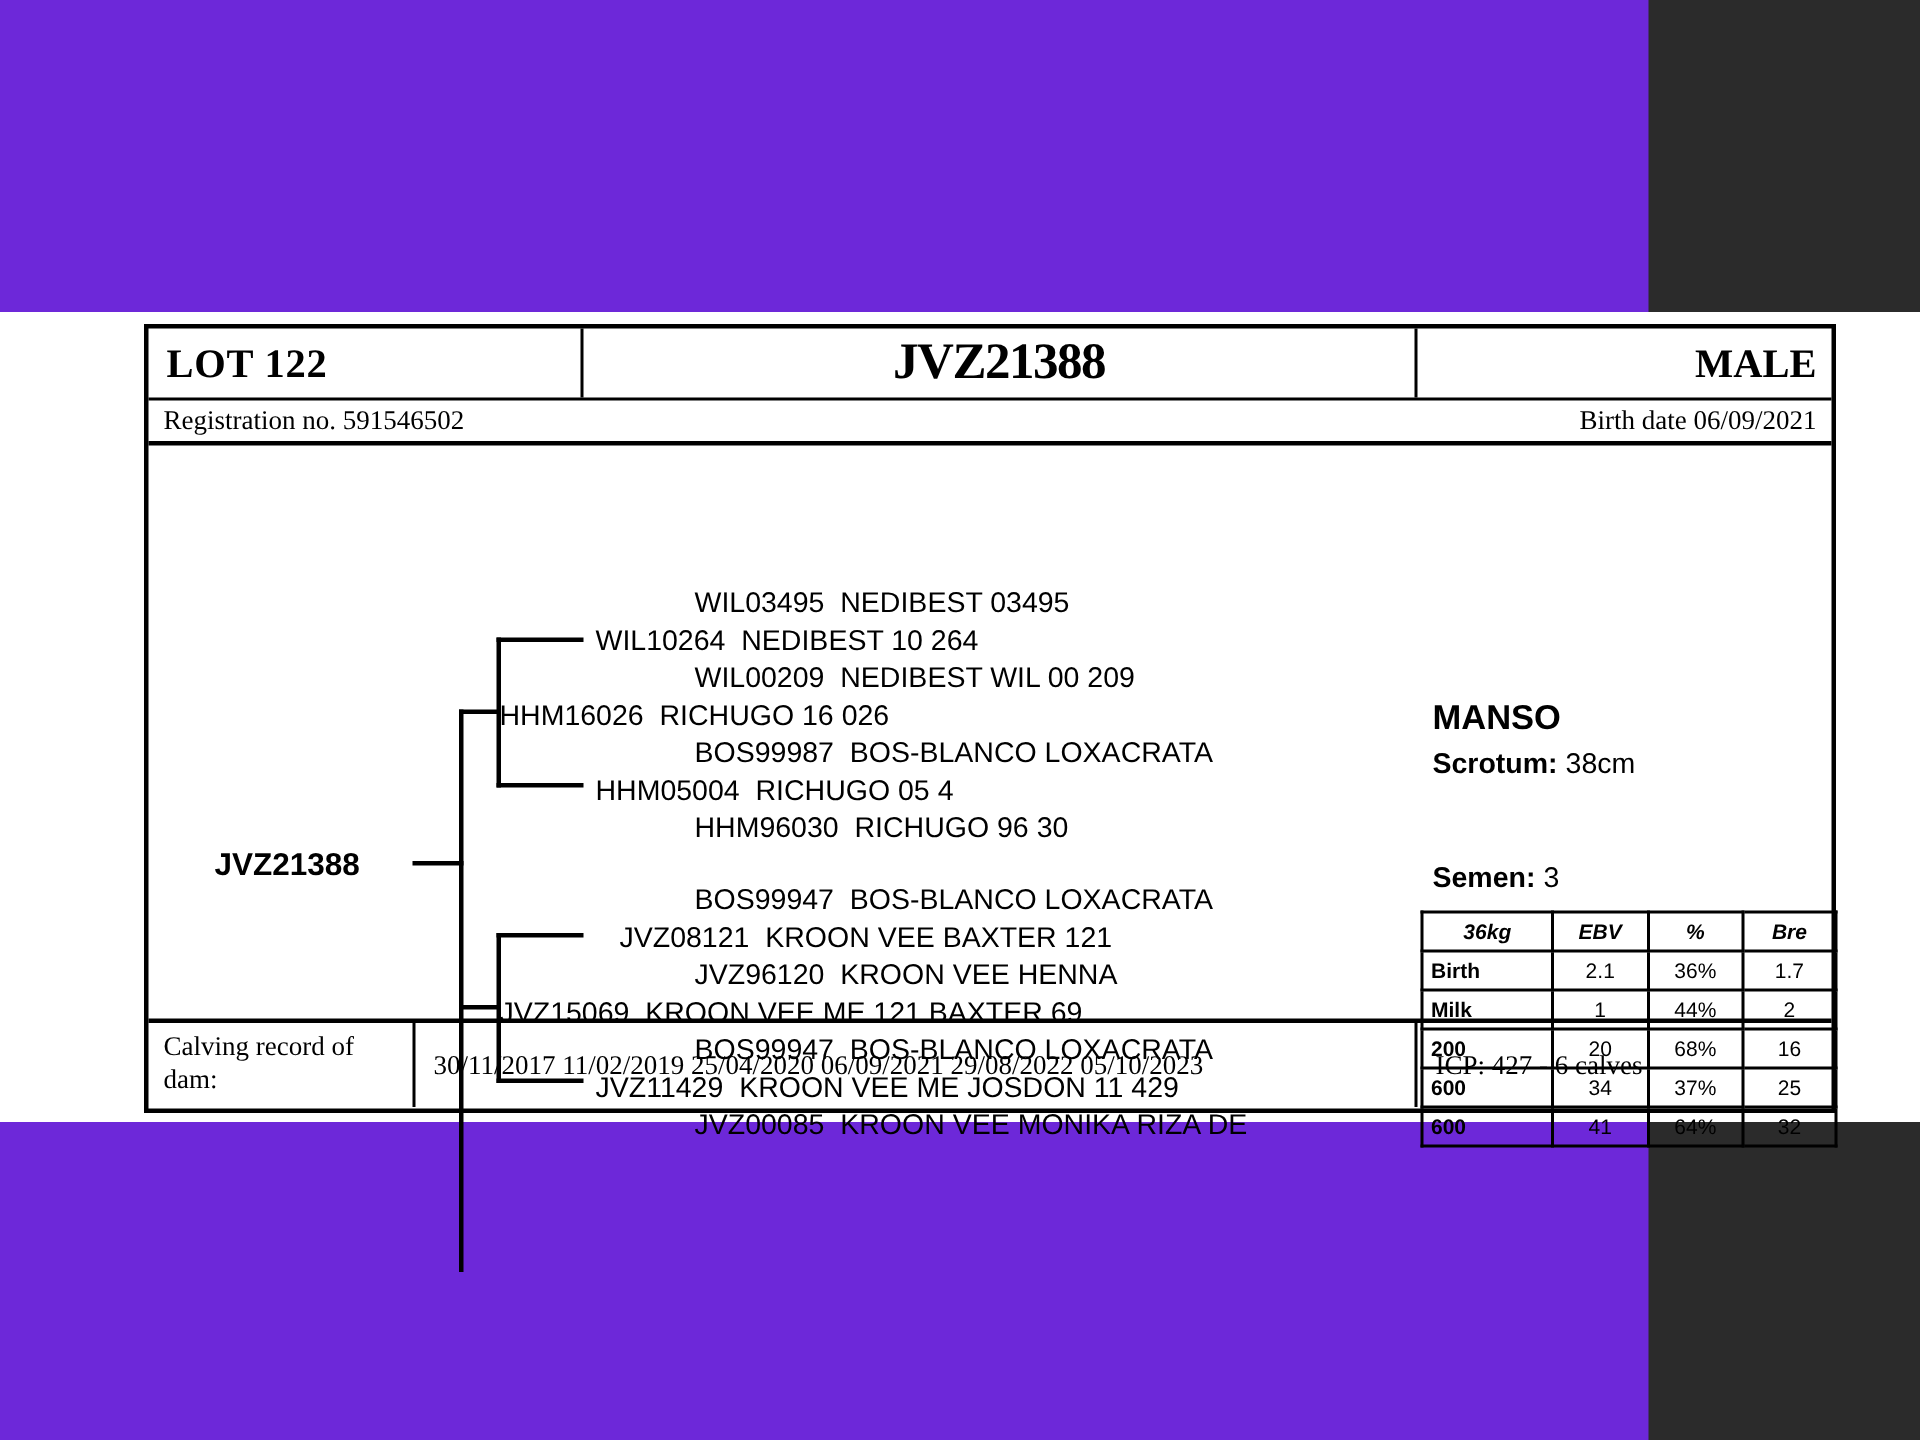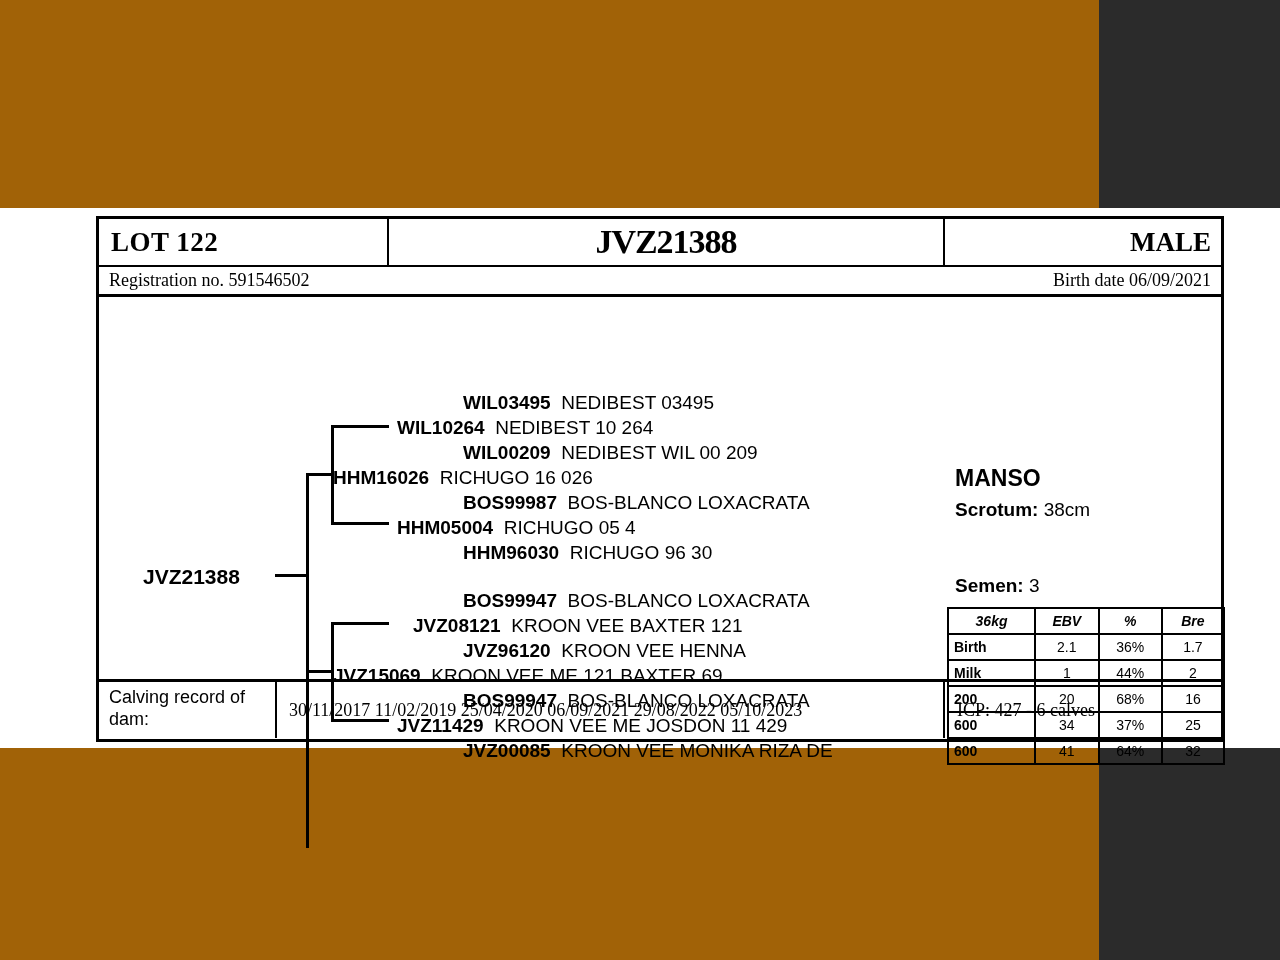--- a/index.html
+++ b/index.html
@@ -10,21 +10,21 @@
     height: 960px;
     overflow: hidden;
     font-family: "Liberation Sans", sans-serif;
   }
 
   #page {
     position: absolute;
     left: 0; top: 0;
     width: 1099px;
     height: 960px;
-    background: #a16207;
+    background: #6d28d9;
   }
 
   
   .sheet {
     position: absolute;
     left: 0;
     top: 208px;
     width: 1280px;
     height: 540px;
     background: #ffffff;
@@ -134,21 +134,21 @@
     left: 44px;
     top: 268px;
     font-weight: bold;
     font-size: 21px;
   }
   .ped .node {
     position: absolute;
     white-space: nowrap;
   }
   .ped .node .code {
-    font-weight: bold;
+    font-weight: normal;
     text-align: right;
   }
   .ped .node .nm {
     font-weight: normal;
   }
 
   
   .vline, .hline {
     position: absolute;
     background: #000;
@@ -219,21 +219,21 @@
     height: 56px;
   }
   .f-label {
     position: absolute;
     left: 0; top: 0;
     width: 178px;
     height: 100%;
     border-right: 2px solid #000;
     box-sizing: border-box;
     padding: 4px 6px 0 10px;
-    font-family: Liberation Sans, sans-serif;
+    font-family: Liberation Serif, serif;
     font-size: 18px;
     line-height: 22px;
   }
   .f-dates {
     position: absolute;
     left: 178px; top: 0;
     width: 668px;
     height: 100%;
     border-right: 2px solid #000;
     box-sizing: border-box;

